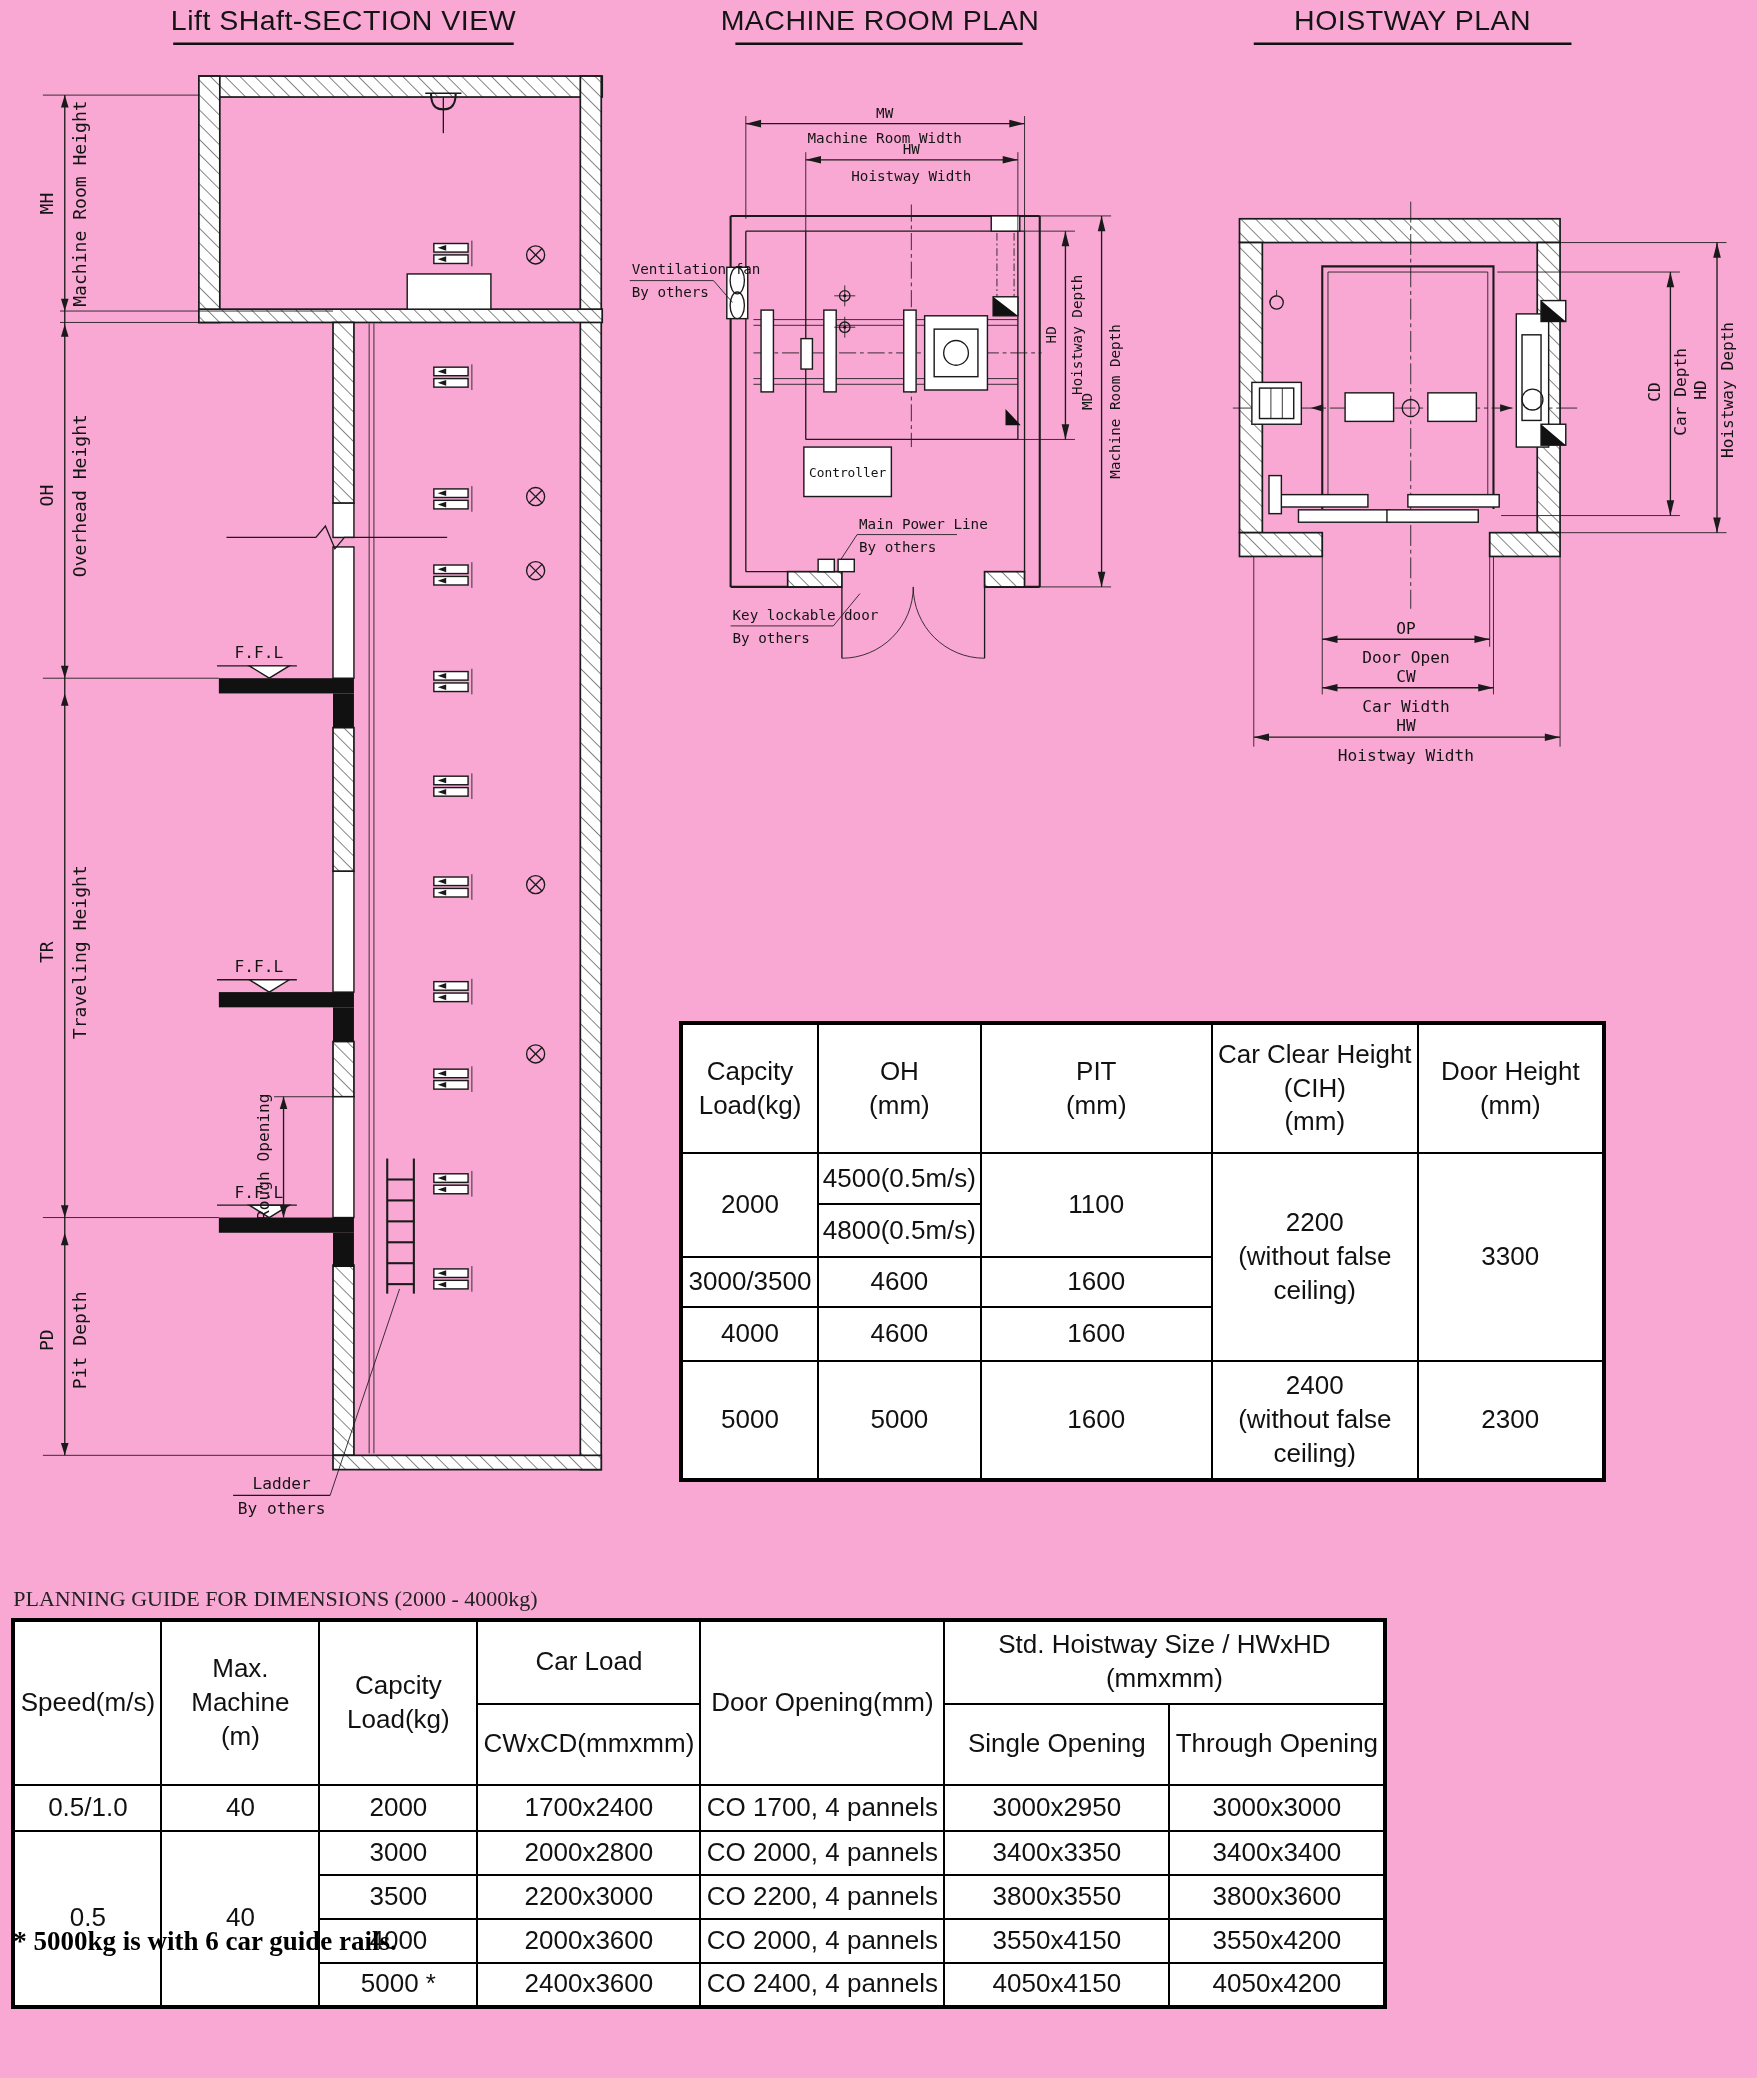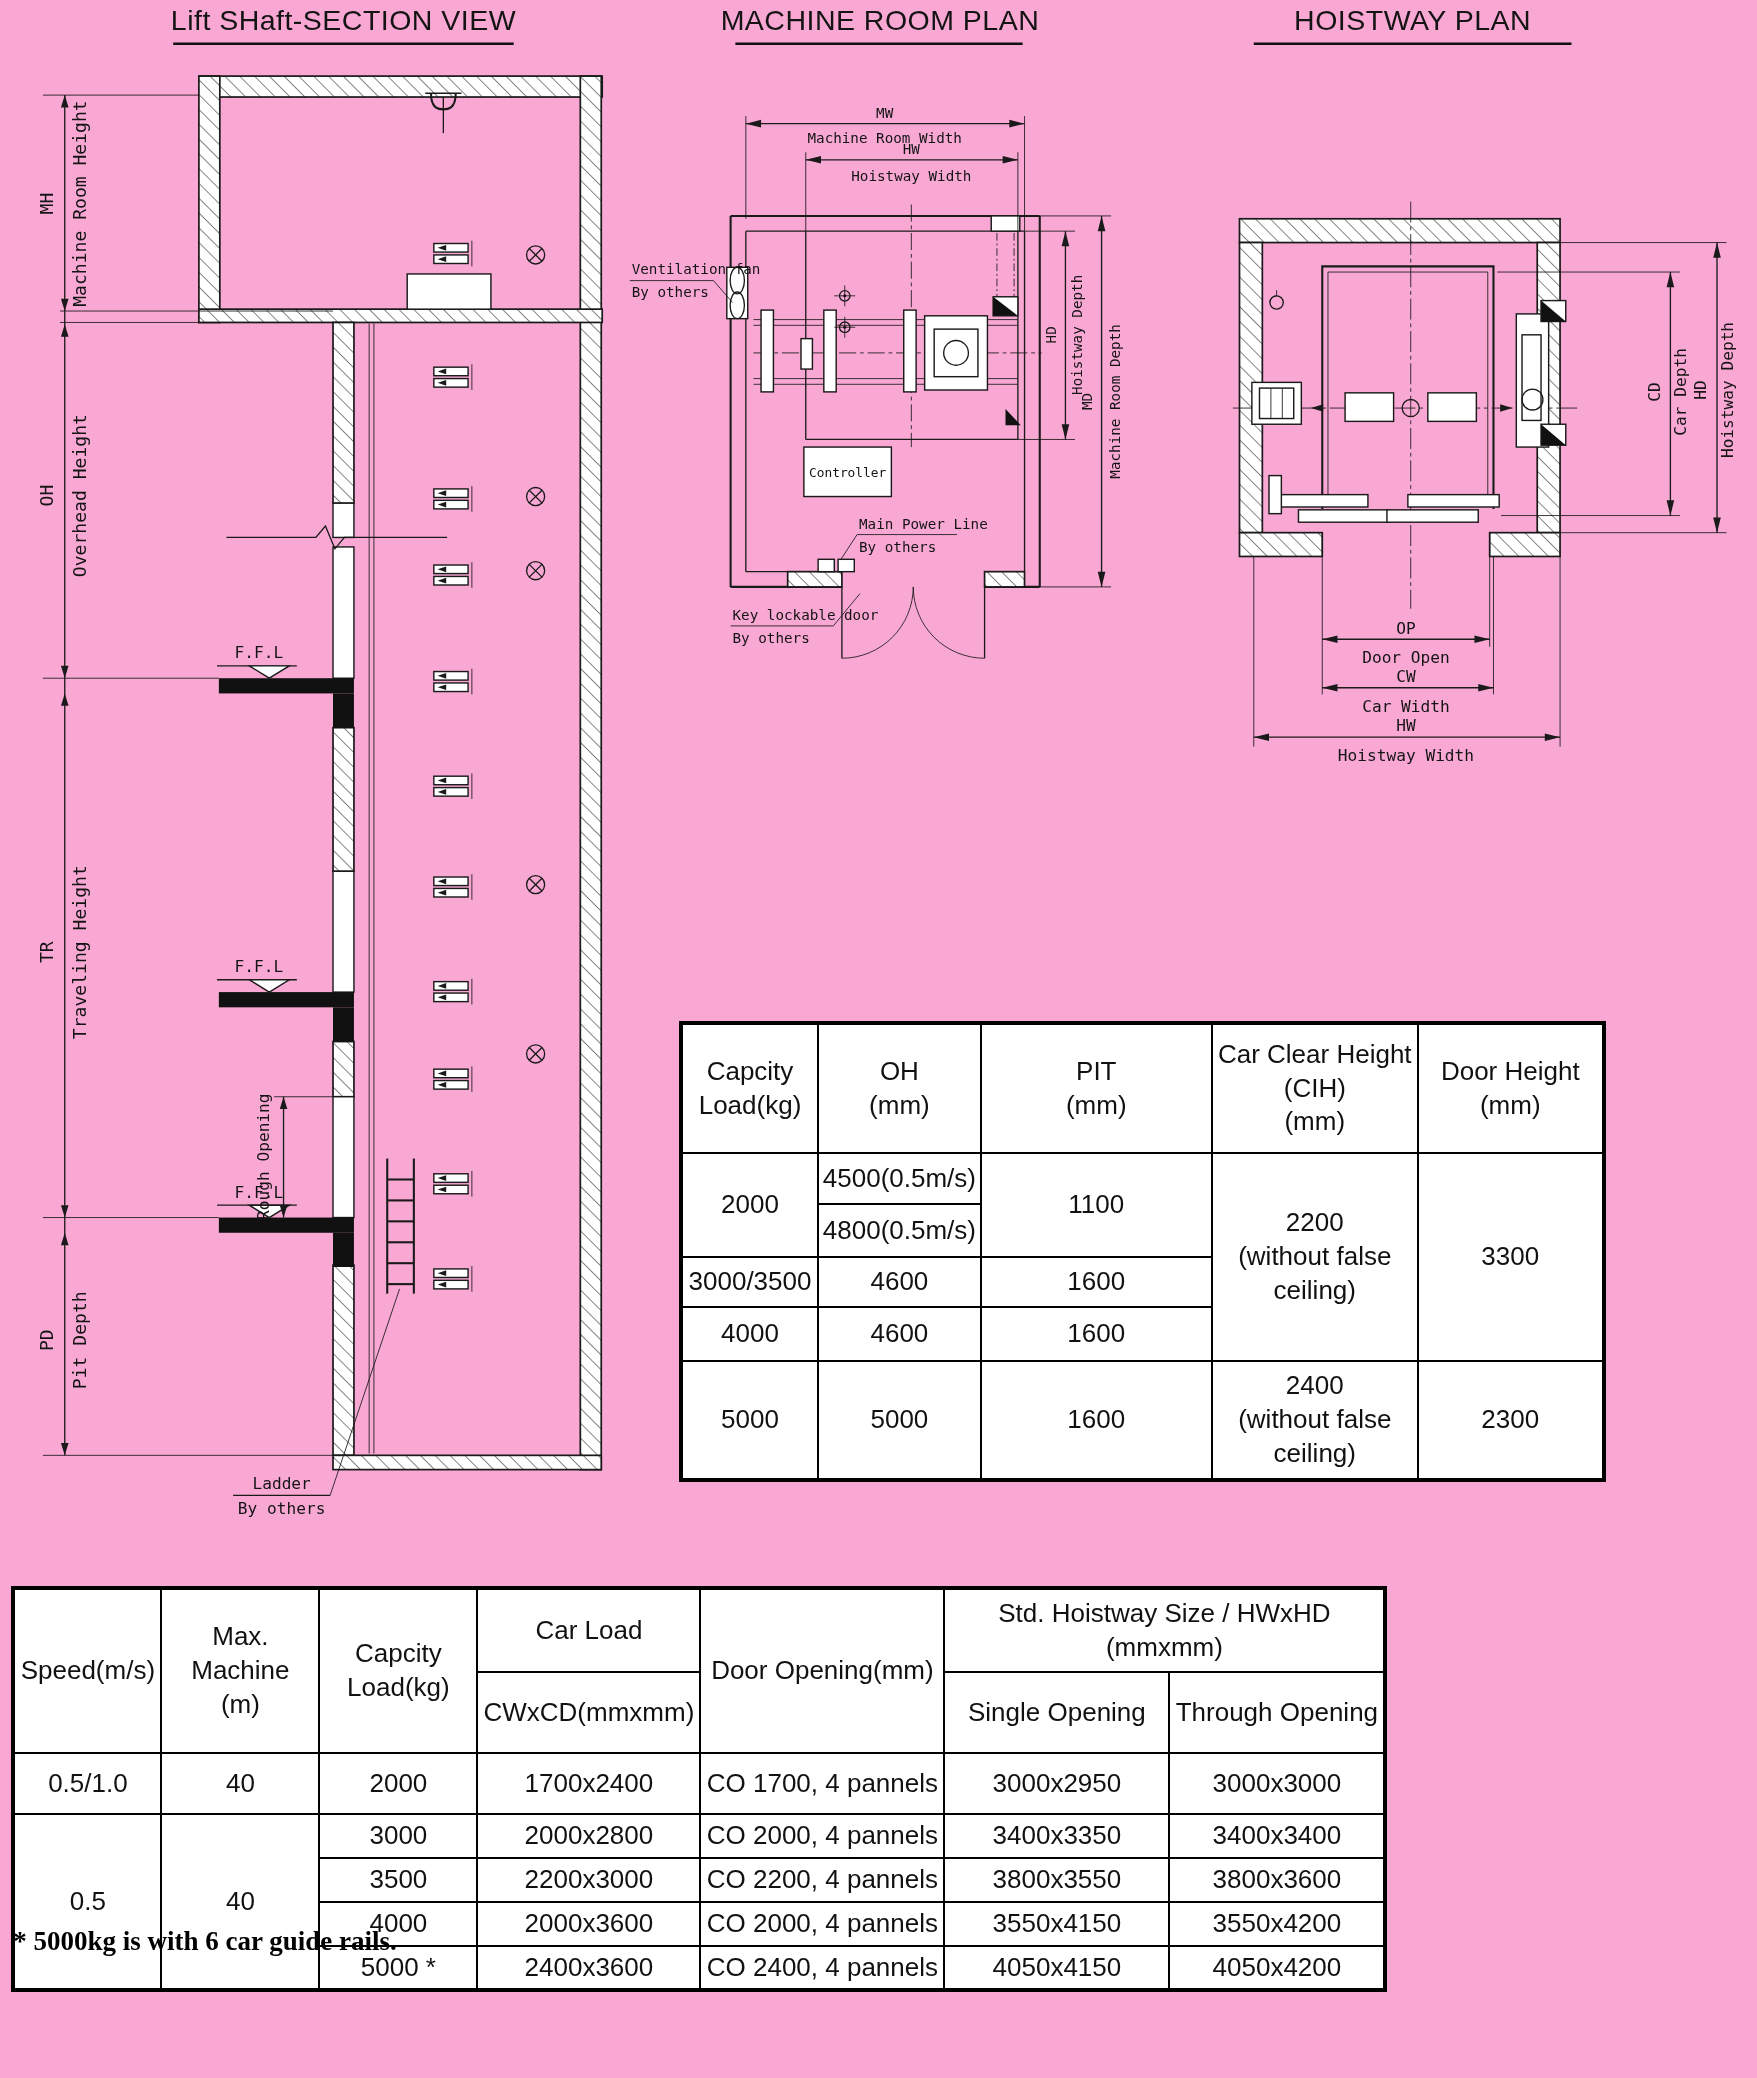--- a/index.html
+++ b/index.html
@@ -19,21 +19,21 @@
   .box{fill:#fff;stroke:#1a1a1a;stroke-width:1.5;}
   .blk{fill:#111;stroke:none;}
   .arr{fill:#1a1a1a;stroke:none;}
   .tbl-wrap{position:absolute;}
   .tbl-title{font-family:"Liberation Serif",serif;font-size:22px;color:#222;margin:0 0 5.7px 1.9px;white-space:nowrap;}
   table{border-collapse:collapse;table-layout:fixed;border:4.8px solid #000;background:#fff;}
   td{border:2.9px solid #000;text-align:center;vertical-align:middle;
      font-family:"Liberation Sans",sans-serif;font-size:26px;line-height:1.3;
      white-space:pre-line;padding:0 3.8px;overflow:hidden;}
   .h137{height:130px}.h54{height:51px}.h56{height:53px}.h53{height:50px}.h57{height:54px}.h125{height:119px}
-  .h88{height:84px}.h85{height:81px}.h64{height:61px}.h46{height:44px}
+  .h88{height:84px}.h85{height:81px}.h64{height:46px}.h46{height:44px}
   #footnote{position:absolute;left:13.3px;top:1926px;font-family:"Liberation Serif",serif;
             font-weight:bold;font-size:27px;color:#000;}
 </style>
 </head>
 <body>
 
 <div id="page">
 
 <svg width="1758" height="1579" viewBox="0 0 1848 1660">
   <defs>
@@ -467,20 +467,21 @@
       <td>2400
 (without false
 ceiling)</td>
       <td>2300</td>
     </tr>
   </tbody>
       </table>
 </div>
 
 <div class="tbl-wrap" style="left:11.4px;top:1586px;">
+  <div class="tbl-title">PLANNING GUIDE FOR DIMENSIONS (2000 - 4000kg)</div>
   <table>
     <colgroup>
           <col style="width:148px">
           <col style="width:158px">
           <col style="width:158px">
           <col style="width:223px">
           <col style="width:244px">
           <col style="width:225px">
           <col style="width:216px">
         </colgroup>

